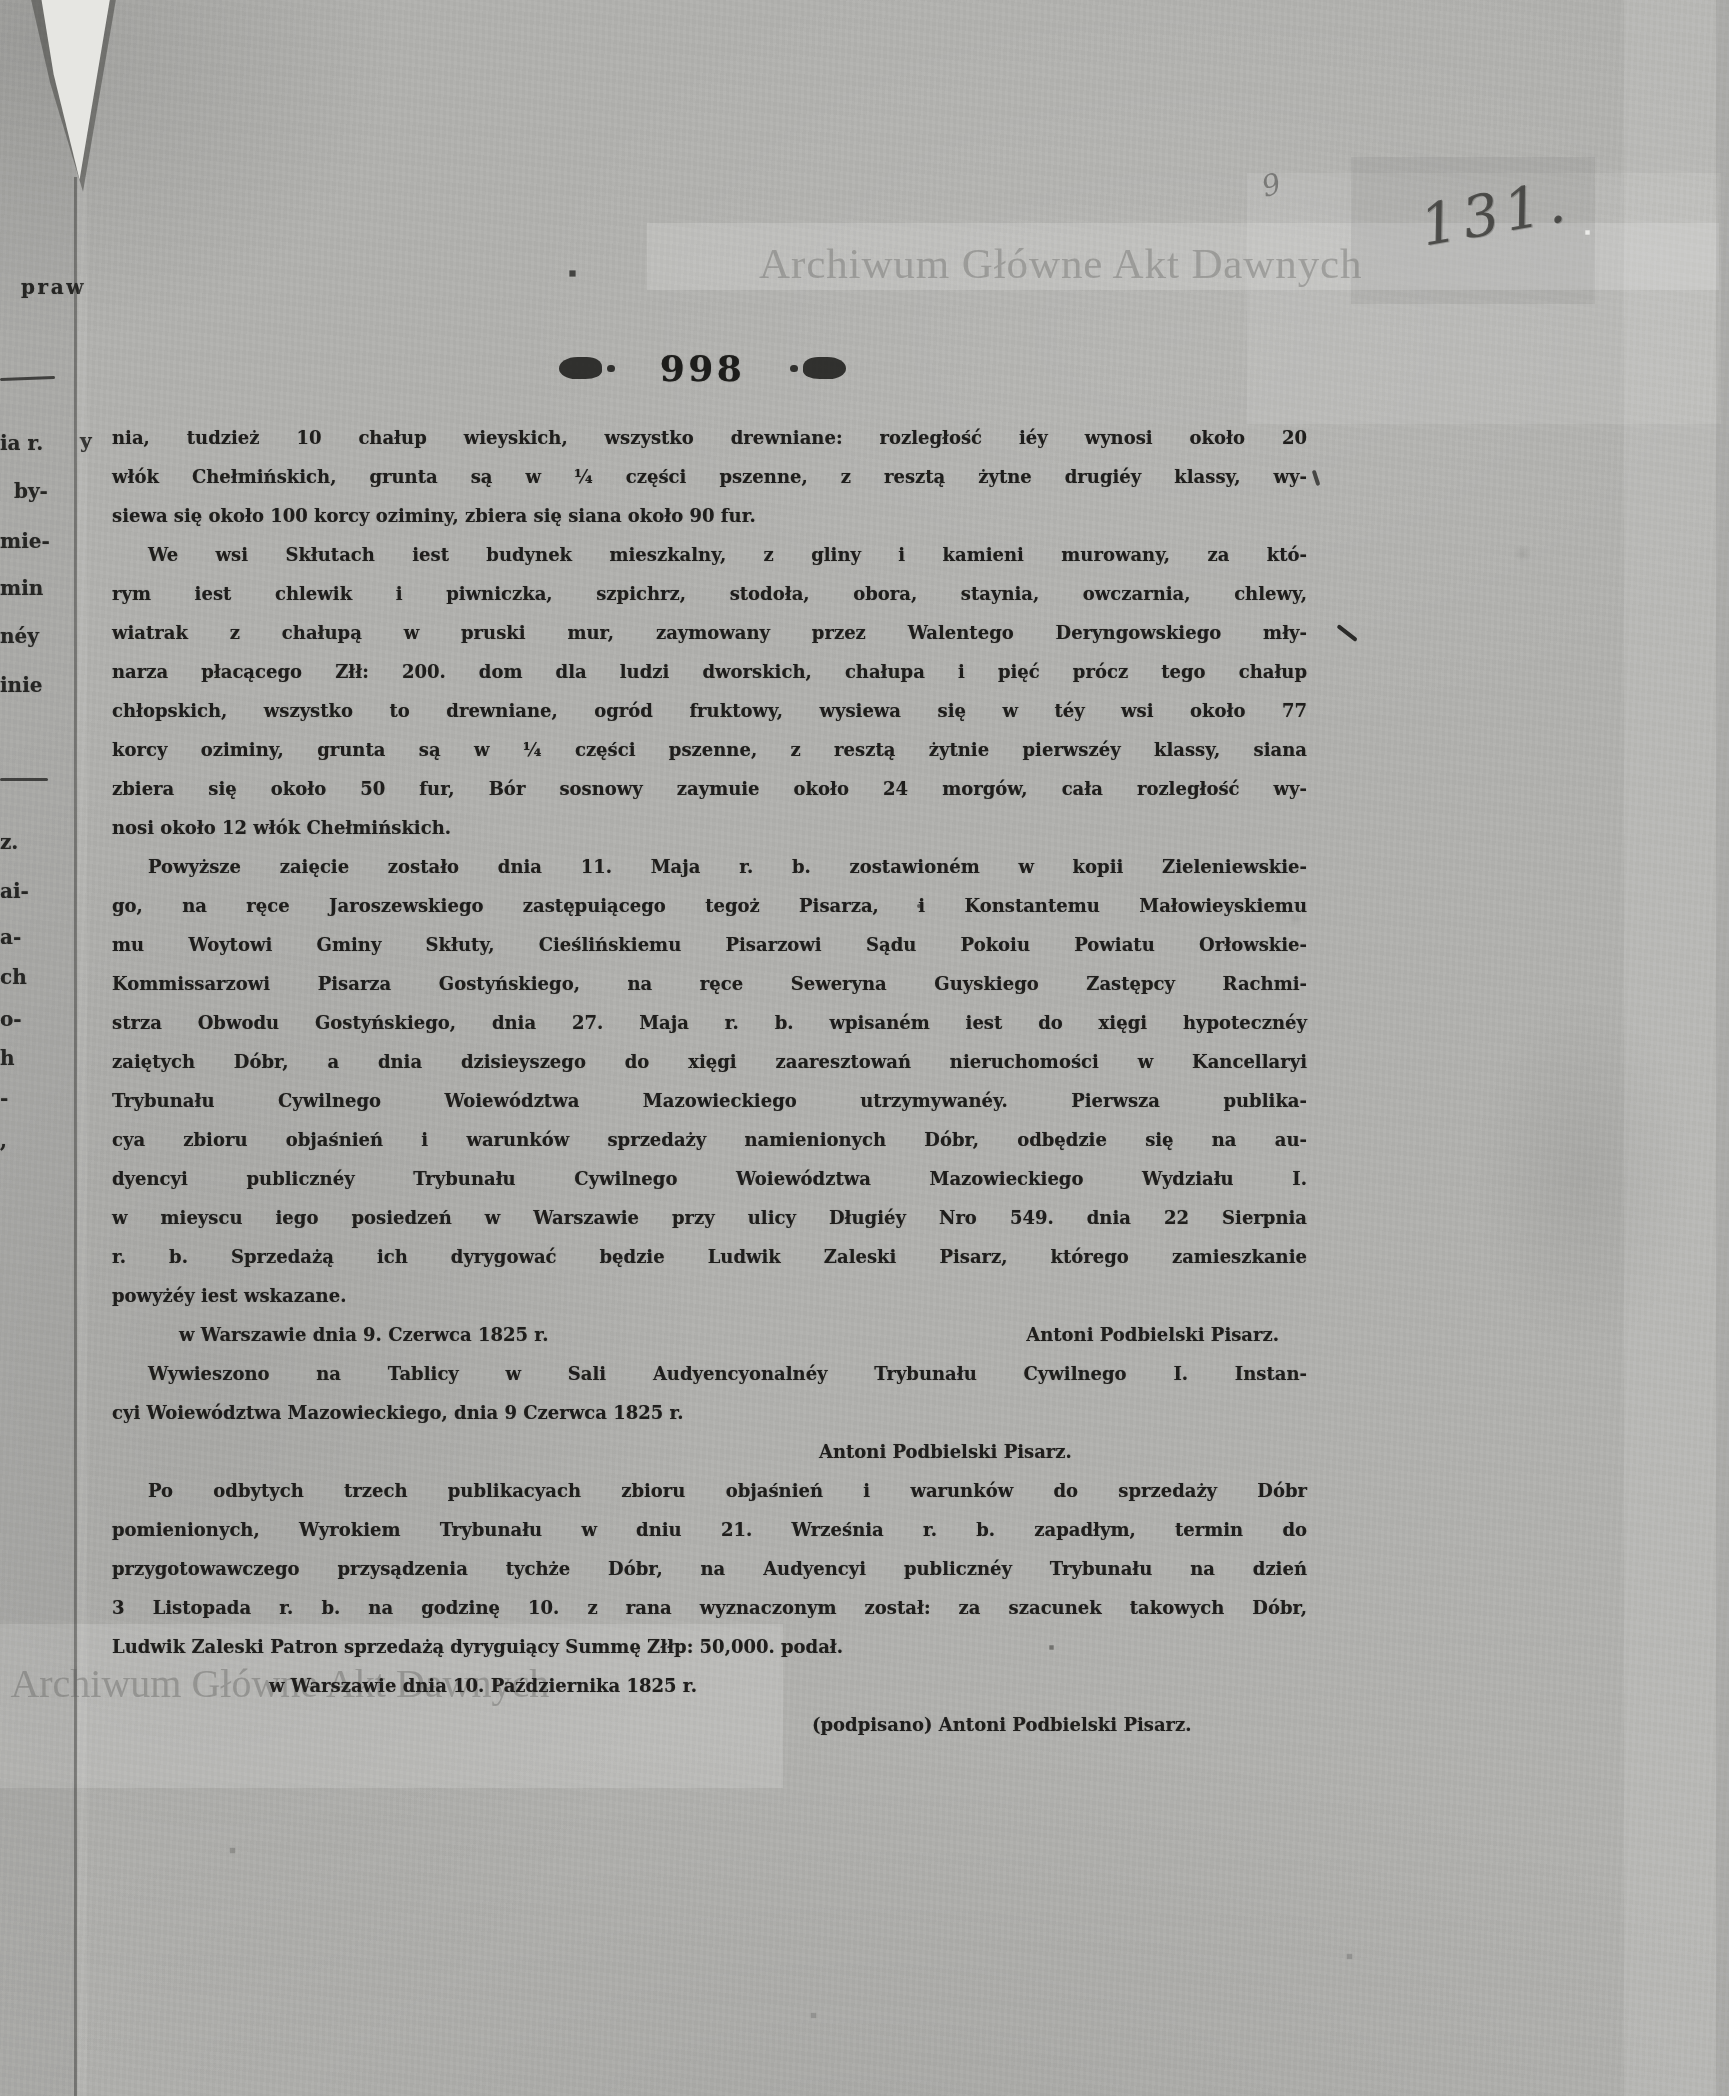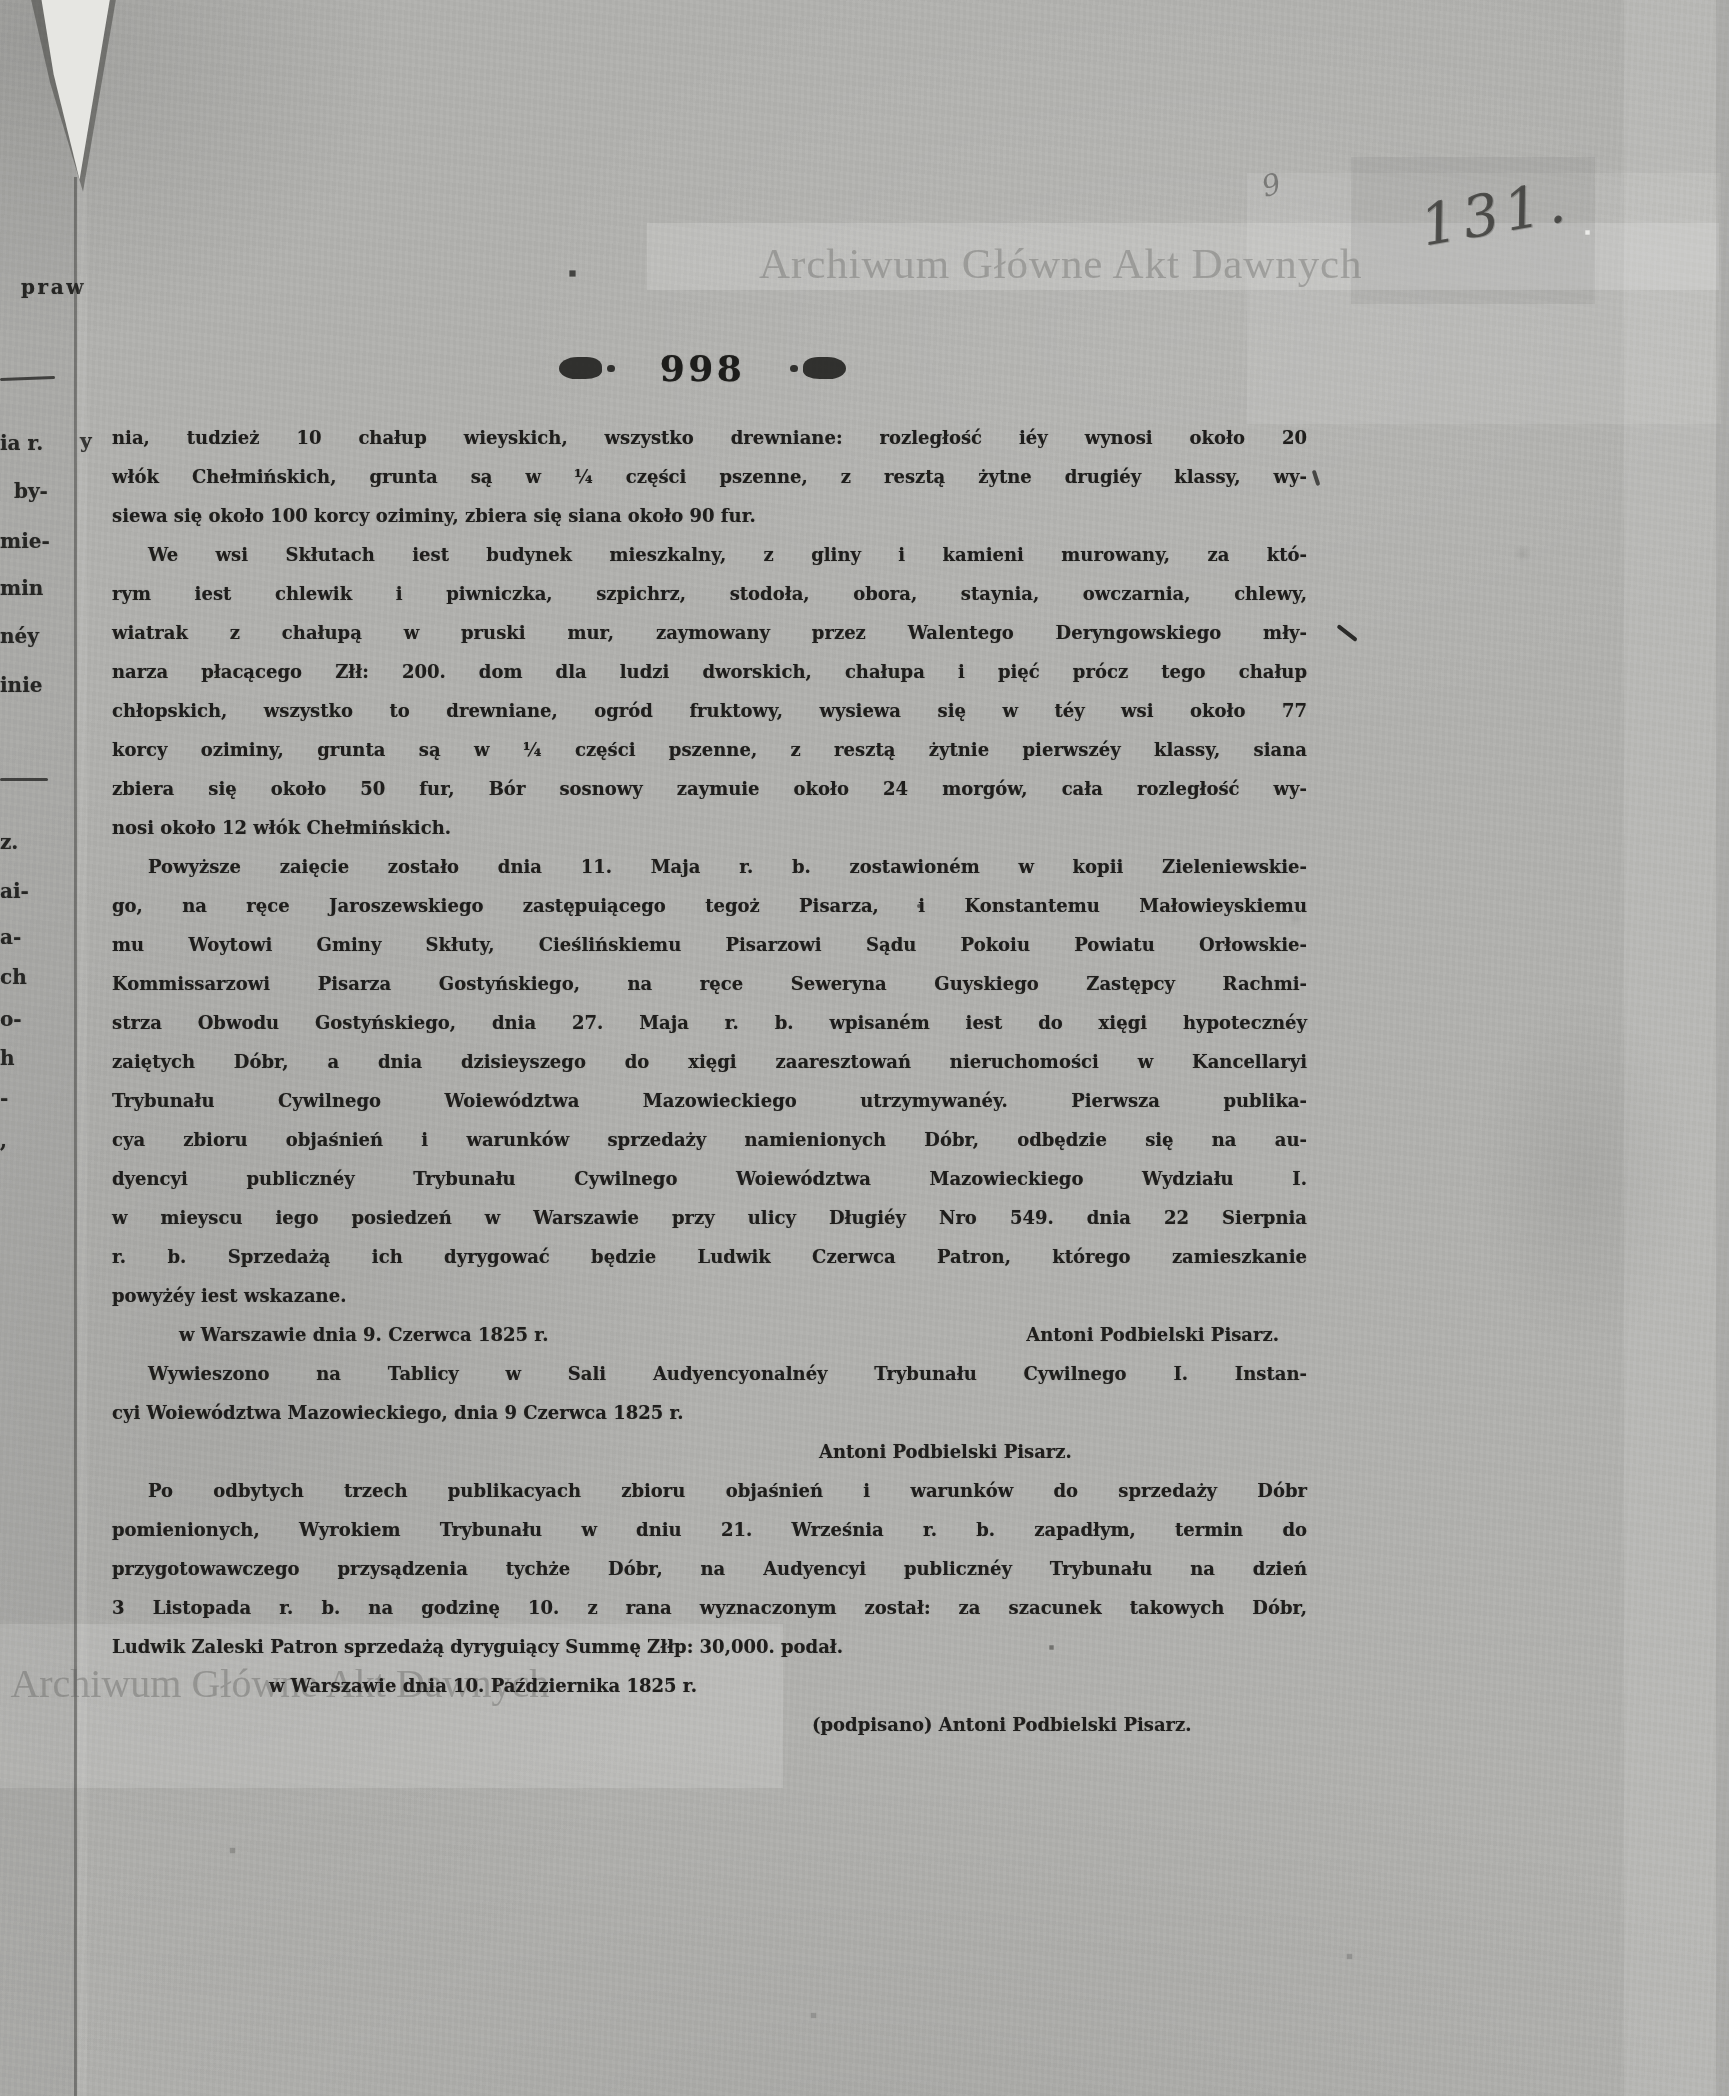--- a/index.html
+++ b/index.html
@@ -168,31 +168,31 @@
       <div class="line ind">Powyższe zaięcie zostało dnia 11. Maja r. b. zostawioném w kopii Zieleniewskie-</div>
       <div class="line">go, na ręce Jaroszewskiego zastępuiącego tegoż Pisarza, i Konstantemu Małowieyskiemu</div>
       <div class="line">mu Woytowi Gminy Skłuty, Cieślińskiemu Pisarzowi Sądu Pokoiu Powiatu Orłowskie-</div>
       <div class="line">Kommissarzowi Pisarza Gostyńskiego, na ręce Seweryna Guyskiego Zastępcy Rachmi-</div>
       <div class="line">strza Obwodu Gostyńskiego, dnia 27. Maja r. b. wpisaném iest do xięgi hypotecznéy</div>
       <div class="line">zaiętych Dóbr, a dnia dzisieyszego do xięgi zaaresztowań nieruchomości w Kancellaryi</div>
       <div class="line">Trybunału Cywilnego Woiewództwa Mazowieckiego utrzymywanéy.  Pierwsza publika-</div>
       <div class="line">cya zbioru objaśnień i warunków sprzedaży namienionych Dóbr, odbędzie się na au-</div>
       <div class="line">dyencyi publicznéy Trybunału Cywilnego Woiewództwa Mazowieckiego Wydziału I.</div>
       <div class="line">w mieyscu iego posiedzeń w Warszawie przy ulicy Długiéy Nro 549. dnia 22 Sierpnia</div>
-      <div class="line">r. b.  Sprzedażą ich dyrygować będzie Ludwik Czerwca Patron, którego zamieszkanie</div>
+      <div class="line">r. b.  Sprzedażą ich dyrygować będzie Ludwik Zaleski Pisarz, którego zamieszkanie</div>
       <div class="line last">powyżéy iest wskazane.</div>
       <div class="line sig_row"><span class="sig-left">w Warszawie dnia 9. Czerwca 1825 r.</span><span class="sig-right">Antoni Podbielski Pisarz.</span></div>
       <div class="line ind">Wywieszono na Tablicy w Sali Audyencyonalnéy Trybunału Cywilnego I. Instan-</div>
       <div class="line last">cyi Woiewództwa Mazowieckiego, dnia 9 Czerwca 1825 r.</div>
       <div class="line sig2">Antoni Podbielski Pisarz.</div>
       <div class="line ind">Po odbytych trzech publikacyach zbioru objaśnień i warunków do sprzedaży Dóbr</div>
       <div class="line">pomienionych, Wyrokiem Trybunału w dniu 21. Września r. b. zapadłym, termin do</div>
       <div class="line">przygotowawczego przysądzenia tychże Dóbr, na Audyencyi publicznéy Trybunału na dzień</div>
       <div class="line">3 Listopada r. b. na godzinę 10. z rana wyznaczonym został: za szacunek takowych Dóbr,</div>
-      <div class="line last">Ludwik Zaleski Patron sprzedażą dyryguiący Summę Złłp: 30,000. podał.</div>
+      <div class="line last">Ludwik Zaleski Patron sprzedażą dyryguiący Summę Złłp: 50,000. podał.</div>
       <div class="line dateline">w Warszawie dnia 10. Października 1825 r.</div>
       <div class="line signed">(podpisano) Antoni Podbielski Pisarz.</div>
     </div>
 
   <div class="specks"></div>
   <div class="inkmark inkmark1"></div>
   <div class="inkmark inkmark2"></div>
   <div class="inkmark inkmark3"></div>
 </div>
 

